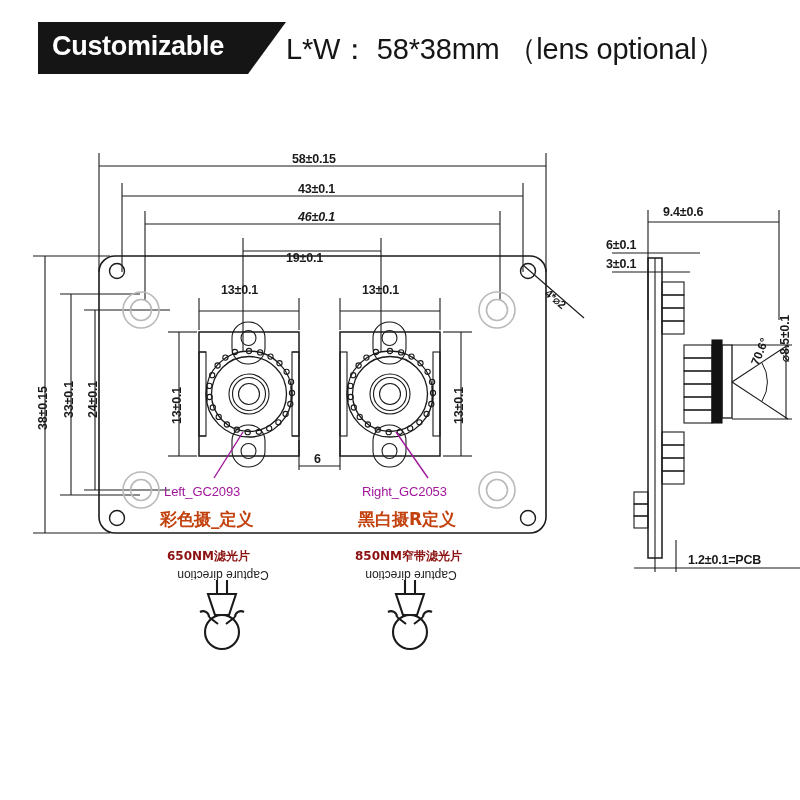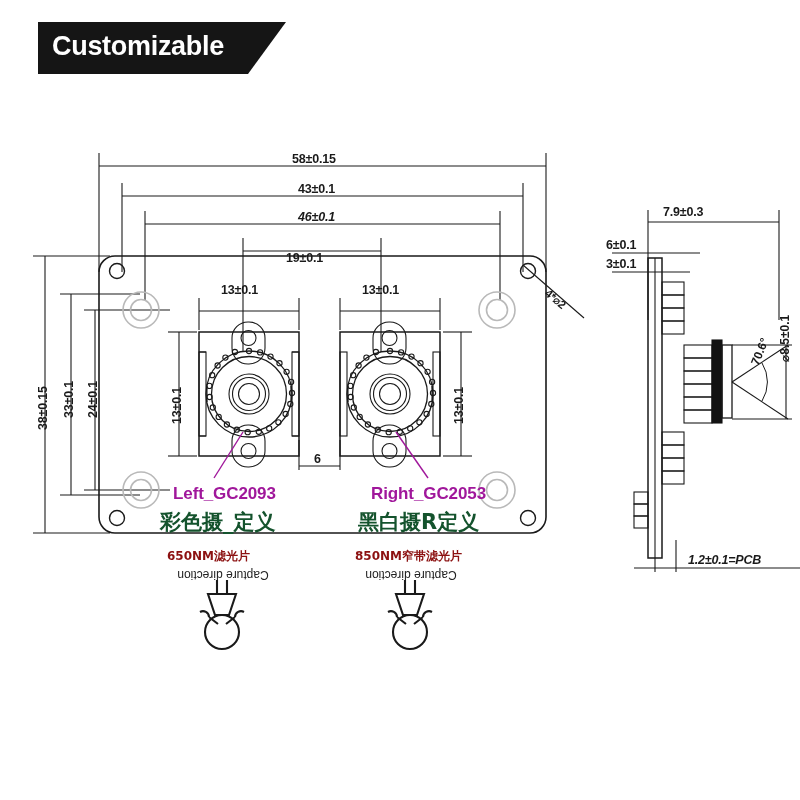--- a/index.html
+++ b/index.html
@@ -18,37 +18,38 @@
       font-size:29px;color:#161616;white-space:nowrap;letter-spacing:-0.2px;}
 
   
   #canvas{position:absolute;left:0;top:0;width:800px;height:676px;}
 
   
   .dim{position:absolute;font-size:12.5px;color:#1a1a1a;white-space:nowrap;
        letter-spacing:-0.2px;font-weight:600;}
   .dim.vert{transform-origin:left top;transform:rotate(-90deg);}
   .dim.small{font-size:11.5px;}
-  .cal{position:absolute;font-size:17px;color:#a0179b;font-weight:bold;
-       white-space:nowrap;letter-spacing:-0.1px;margin-left:9px;}
-  .cjk{position:absolute;font-size:21px;color:#14532d;font-weight:bold;
+  .cal{position:absolute;font-size:13px;color:#a0179b;font-weight:normal;
+       white-space:nowrap;letter-spacing:-0.1px;}
+  .cjk{position:absolute;font-size:17px;color:#c2410c;font-weight:bold;
        white-space:nowrap;font-family:"DejaVu Sans",sans-serif;}
   .red{position:absolute;font-size:12px;color:#8c1111;font-weight:bold;
        white-space:nowrap;font-family:"DejaVu Sans",sans-serif;}
   .flip{position:absolute;font-size:12px;color:#222;white-space:nowrap;
         transform:rotate(180deg);transform-origin:center center;}
   .ang{position:absolute;font-size:12px;color:#1a1a1a;white-space:nowrap;
        font-weight:600;}
 </style>
 </head>
 <body>
 
 <div id="header">
   <div id="header-band"></div>
   <div id="header-band-label">Customizable</div>
+  <div id="header-title">L*W： 58*38mm （lens optional）</div>
 </div>
 
 <div id="canvas">
 
 <svg width="800" height="800" viewBox="0 0 800 800" style="position:absolute;left:0;top:0;">
   <g fill="none" stroke="#1a1a1a" stroke-width="1.1" shape-rendering="geometricPrecision">
 
     <g>
 
       <line x1="99" y1="153" x2="99" y2="272"></line>
@@ -318,20 +319,20 @@
 <div class="cal" style="left:362px;top:484px;">Right_GC2053</div>
 <div class="cjk" style="left:160px;top:508px;">彩色摄_定义</div>
 <div class="cjk" style="left:358px;top:508px;text-align:center;">黑白摄R定义</div>
 
 <div class="red" style="left:167px;top:548px;">650NM滤光片</div>
 <div class="red" style="left:355px;top:548px;text-align:right;">850NM窄带滤光片</div>
 
 <div class="flip" style="left:171px;top:568px;width:104px;text-align:center;">Capture direction</div>
 <div class="flip" style="left:359px;top:568px;width:104px;text-align:center;">Capture direction</div>
 
-<div class="dim" style="left:663px;top:205px;">7.9±0.3</div>
+<div class="dim" style="left:663px;top:205px;">9.4±0.6</div>
 <div class="dim" style="left:606px;top:238px;">6±0.1</div>
 <div class="dim" style="left:606px;top:257px;">3±0.1</div>
 <div class="ang" style="left:748px;top:362px;transform:rotate(-68deg);transform-origin:left top;">70.6°</div>
 <div class="ang" style="left:778px;top:362px;transform:rotate(-90deg);transform-origin:left top;">⌀8.5±0.1</div>
-<div class="dim" style="left:688px;top:553px;font-style:italic;">1.2±0.1=PCB</div>
+<div class="dim" style="left:688px;top:553px;">1.2±0.1=PCB</div>
 
 </div>
 
 </body></html>

